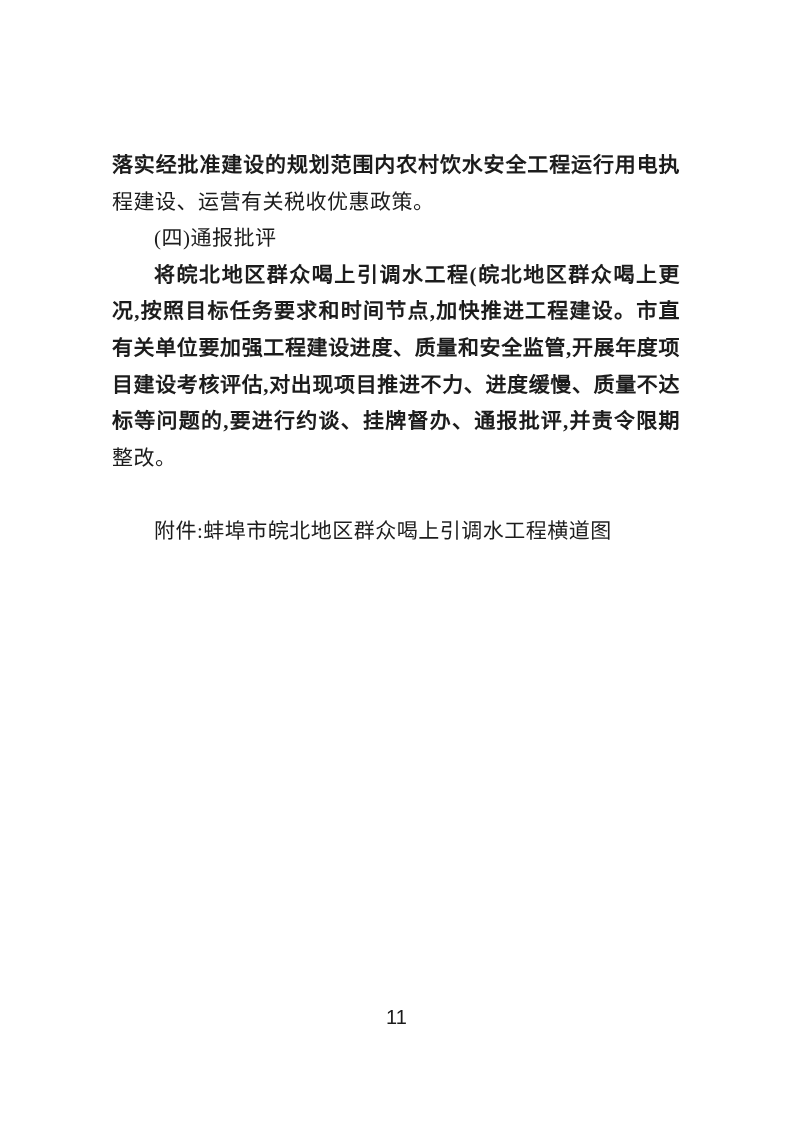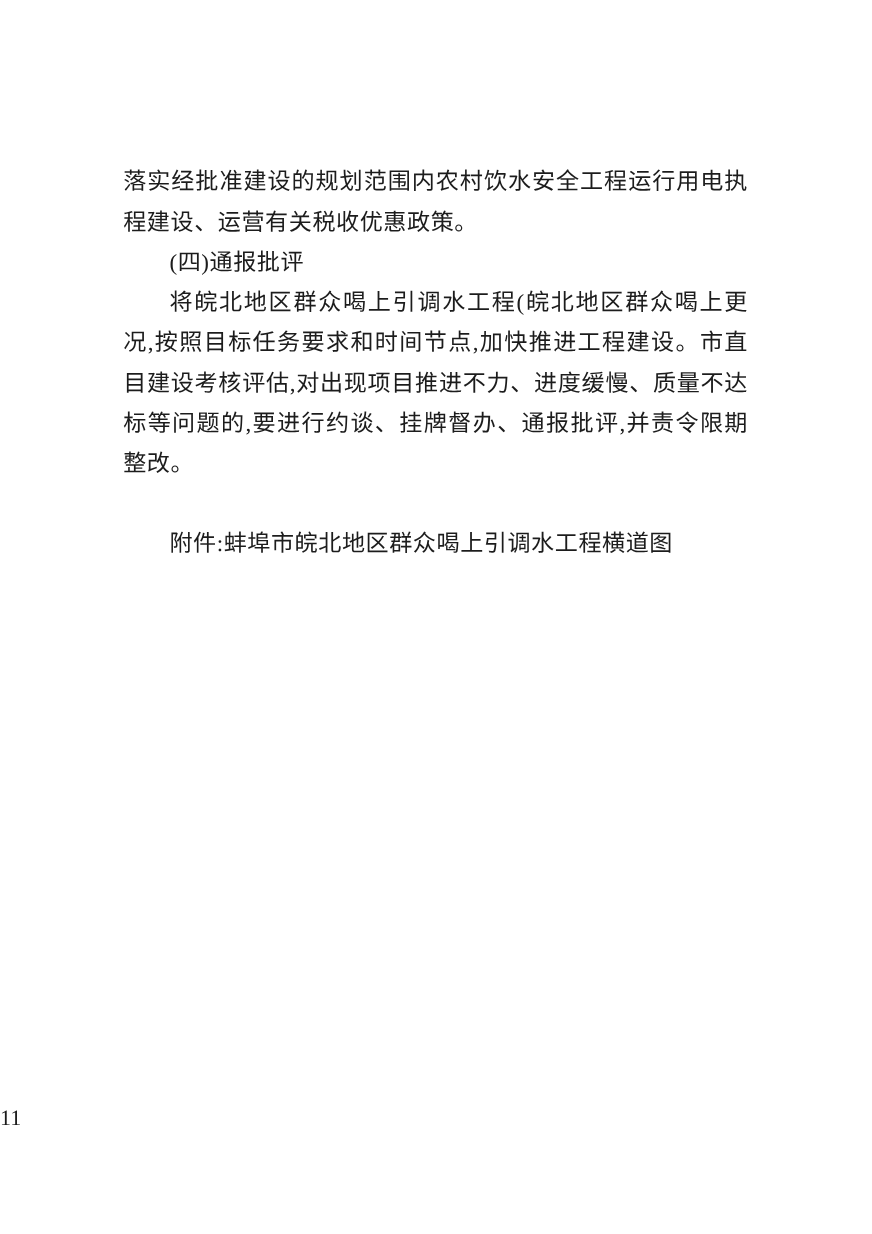--- a/index.html
+++ b/index.html
@@ -27,47 +27,49 @@
     text-rendering: optimizeLegibility;
   }
   .line {
     height: 36.6px;
     white-space: nowrap;
   }
   .line.fill {
     white-space: normal;
     text-align: justify;
     text-align-last: justify;
+    font-weight: bold;
   }
   .line.indent {
     text-indent: 2em;
   }
   .page-footer {
     position: absolute;
     left: 0;
     top: 1004px;
     width: 100%;
-    text-align: left;
+    text-align: center;
     font-size: 20px;
     line-height: 26px;
     color: #1b1b1b;
-    font-family: Liberation Serif, serif;
+    font-family: Liberation Sans, sans-serif;
   }
 </style>
 </head>
 <body>
 
 <div class="page">
 
   <main class="text-block">
     <div class="line fill">落实经批准建设的规划范围内农村饮水安全工程运行用电执</div>
     <div class="line">程建设、运营有关税收优惠政策。</div>
     <div class="line indent">(四)通报批评</div>
     <div class="line indent fill">将皖北地区群众喝上引调水工程(皖北地区群众喝上更</div>
     <div class="line fill">况,按照目标任务要求和时间节点,加快推进工程建设。市直</div>
+    <div class="line fill">有关单位要加强工程建设进度、质量和安全监管,开展年度项</div>
     <div class="line fill">目建设考核评估,对出现项目推进不力、进度缓慢、质量不达</div>
     <div class="line fill">标等问题的,要进行约谈、挂牌督办、通报批评,并责令限期</div>
     <div class="line">整改。</div>
     <div class="line"></div>
     <div class="line indent">附件:蚌埠市皖北地区群众喝上引调水工程横道图</div>
   </main>
 
   <footer class="page-footer">
     <span>11</span>
   </footer>

